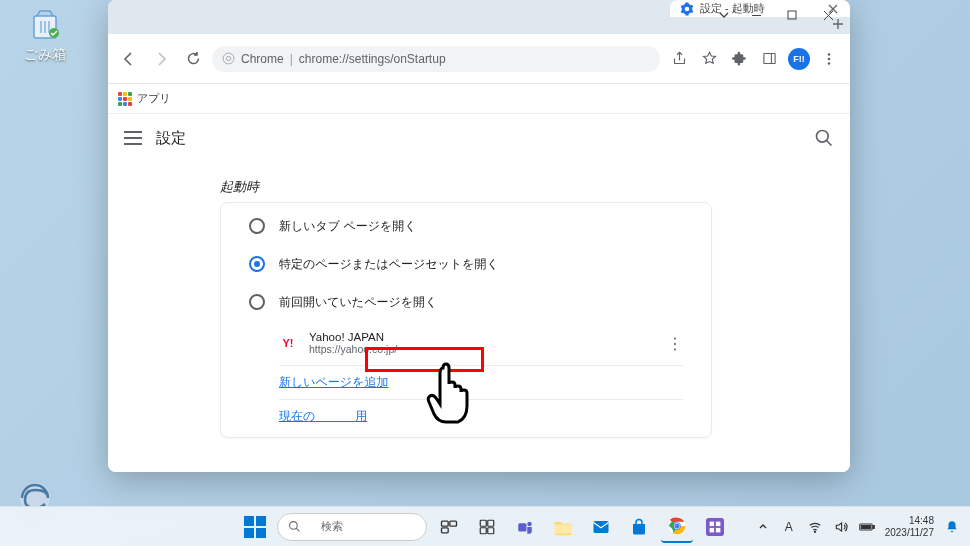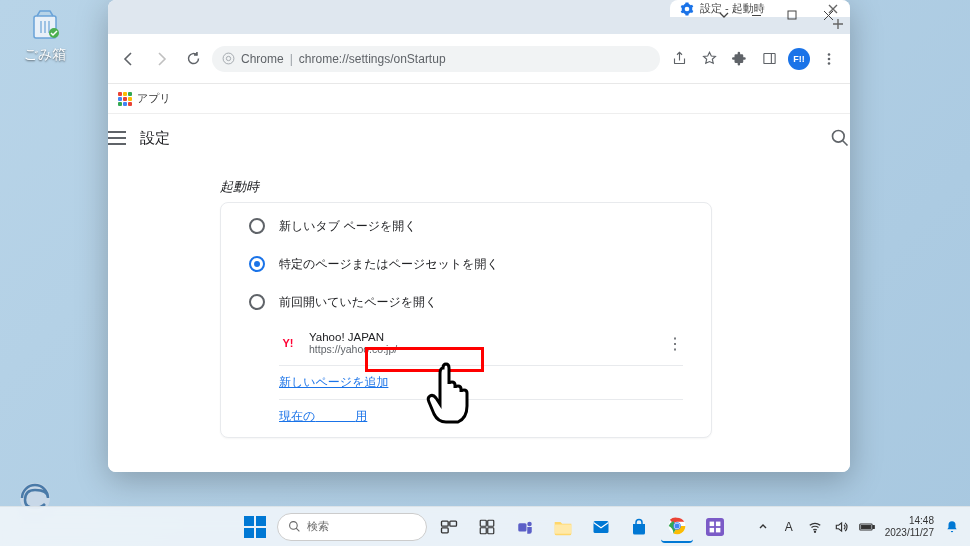--- a/index.html
+++ b/index.html
@@ -52,21 +52,21 @@
   .apps-grid span:nth-child(2){background:#fbbc04;}
   .apps-grid span:nth-child(3){background:#34a853;}
   .apps-grid span:nth-child(4){background:#4285f4;}
   .apps-grid span:nth-child(5){background:#ea4335;}
   .apps-grid span:nth-child(6){background:#fbbc04;}
   .apps-grid span:nth-child(7){background:#34a853;}
   .apps-grid span:nth-child(8){background:#4285f4;}
   .apps-grid span:nth-child(9){background:#ea4335;}
 
   .content { flex:1; background:#fff; overflow:hidden; }
-  .content-header { height:48px; display:flex; align-items:center; padding:0 0; gap:14px;}
+  .content-header { height:48px; display:flex; align-items:center; padding:0 16px; gap:14px;}
   .hamburger { width:18px; height:14px; display:flex; flex-direction:column; justify-content:space-between; cursor:pointer;}
   .hamburger span { height:2px; background:#5f6368; }
   .settings-title { font-size:15px; color:#202124; }
   .content-header .search-ic { margin-left:auto; width:20px; height:20px; color:#5f6368; cursor:pointer;}
 
   .settings-body { padding: 8px 0 0 0; }
   .section-title { font-size:13px; color:#202124; margin: 8px 0 6px 112px; font-style: italic; }
   .card {
     width: 492px; margin-left:112px; background:#fff; border:1px solid #e8eaed; border-radius:8px;
     padding: 4px 12px; box-shadow: 0 1px 2px rgba(0,0,0,0.04);
@@ -89,21 +89,21 @@
   .cursor-hand { position:absolute; width:60px; height:70px; pointer-events:none;}
 
   
   .taskbar {
     position:absolute; left:0; bottom:0; width:100%; height:40px;
     background: rgba(240,245,250,0.9); backdrop-filter: blur(10px);
     display:flex; align-items:center; border-top:1px solid rgba(0,0,0,0.06);
   }
   .tb-center { position:absolute; left:50%; transform:translateX(-50%); display:flex; align-items:center; gap:6px;}
   .tb-btn { width:32px; height:32px; display:flex; align-items:center; justify-content:center; cursor:pointer; border-radius:4px;}
-  .tb-search { width:150px; height:28px; background:#fff; border:1px solid #ccc; border-radius:14px; display:flex; align-items:center; padding:0 10px; gap:6px; font-size:11px; color:#666;}
+  .tb-search { width:150px; height:28px; background:#fff; border:1px solid #ccc; border-radius:14px; display:flex; align-items:center; padding:0 10px; gap:20px; font-size:11px; color:#666;}
   .tb-right { margin-left:auto; display:flex; align-items:center; gap:10px; padding-right:10px; font-size:10px; color:#333;}
   .tb-right .ic { width:16px; height:16px; display:flex; align-items:center; justify-content:center; cursor:pointer;}
   .clock { text-align:right; line-height:1.2; font-size:10px;}
   .start-logo { width:22px; height:22px; display:grid; grid-template-columns:1fr 1fr; grid-template-rows:1fr 1fr; gap:2px;}
   .start-logo span { background:#0078d4;}
 </style>
 </head>
 <body>
 
 <div class="desktop-icon recycle">

